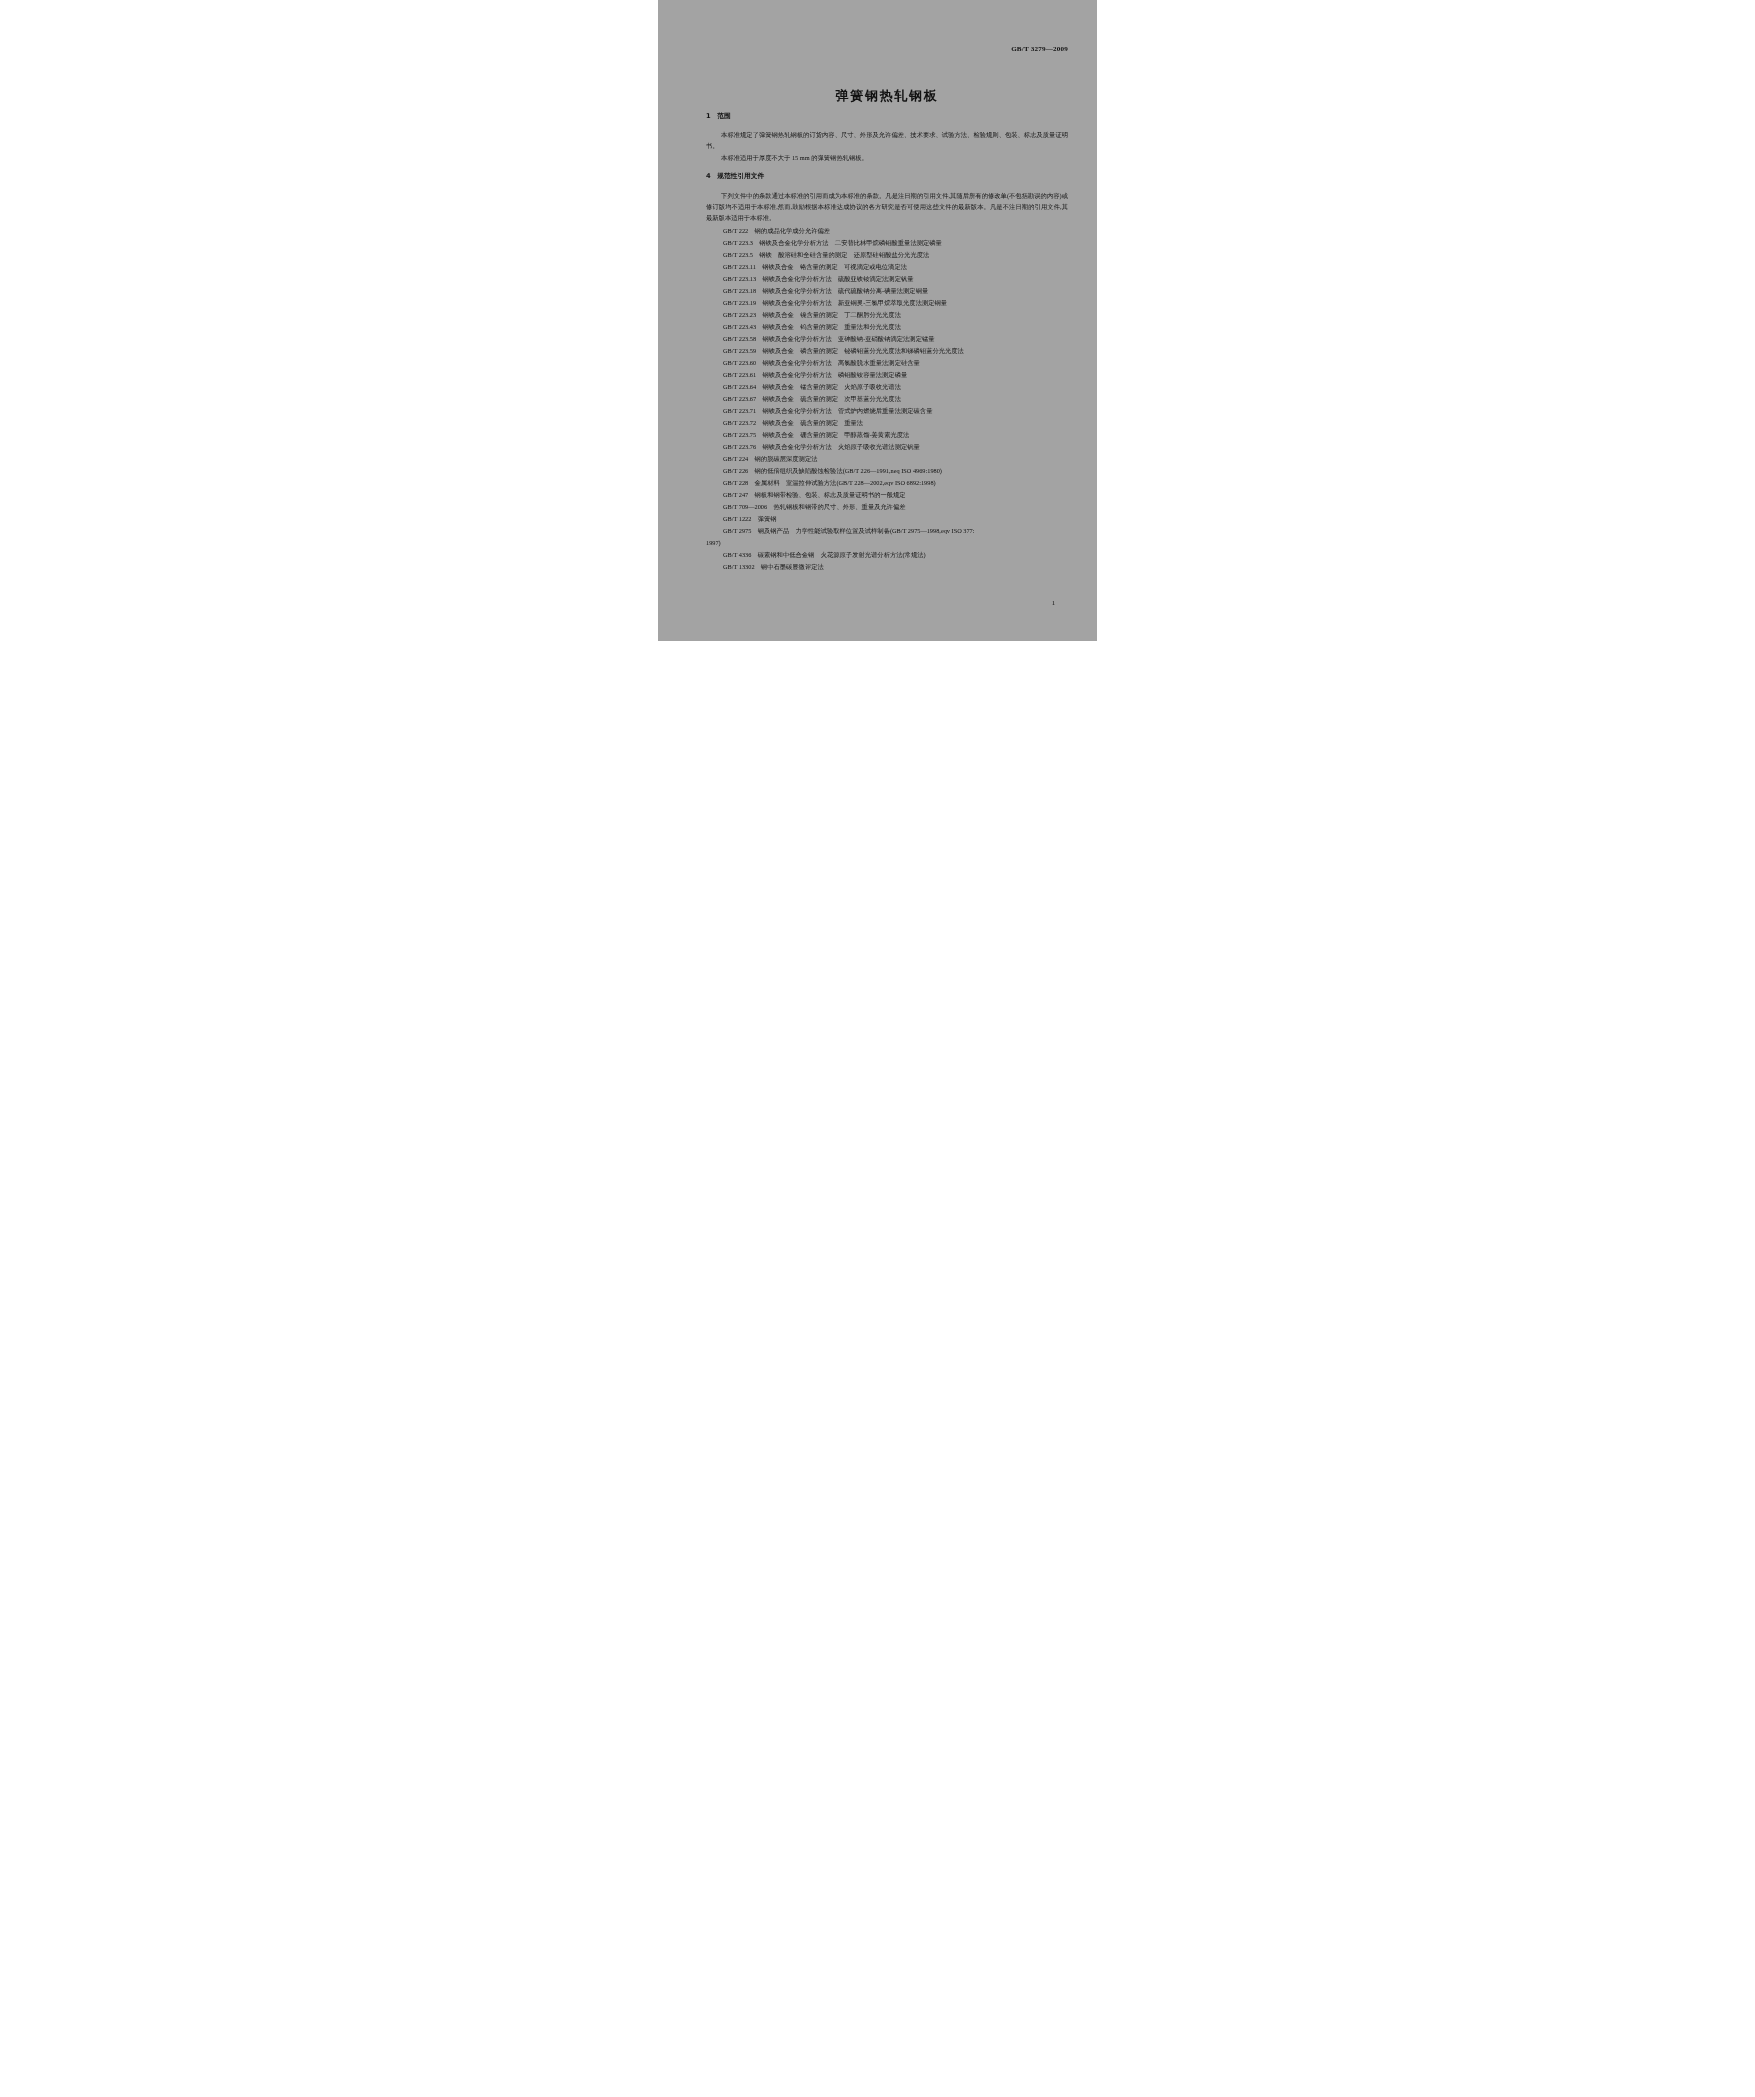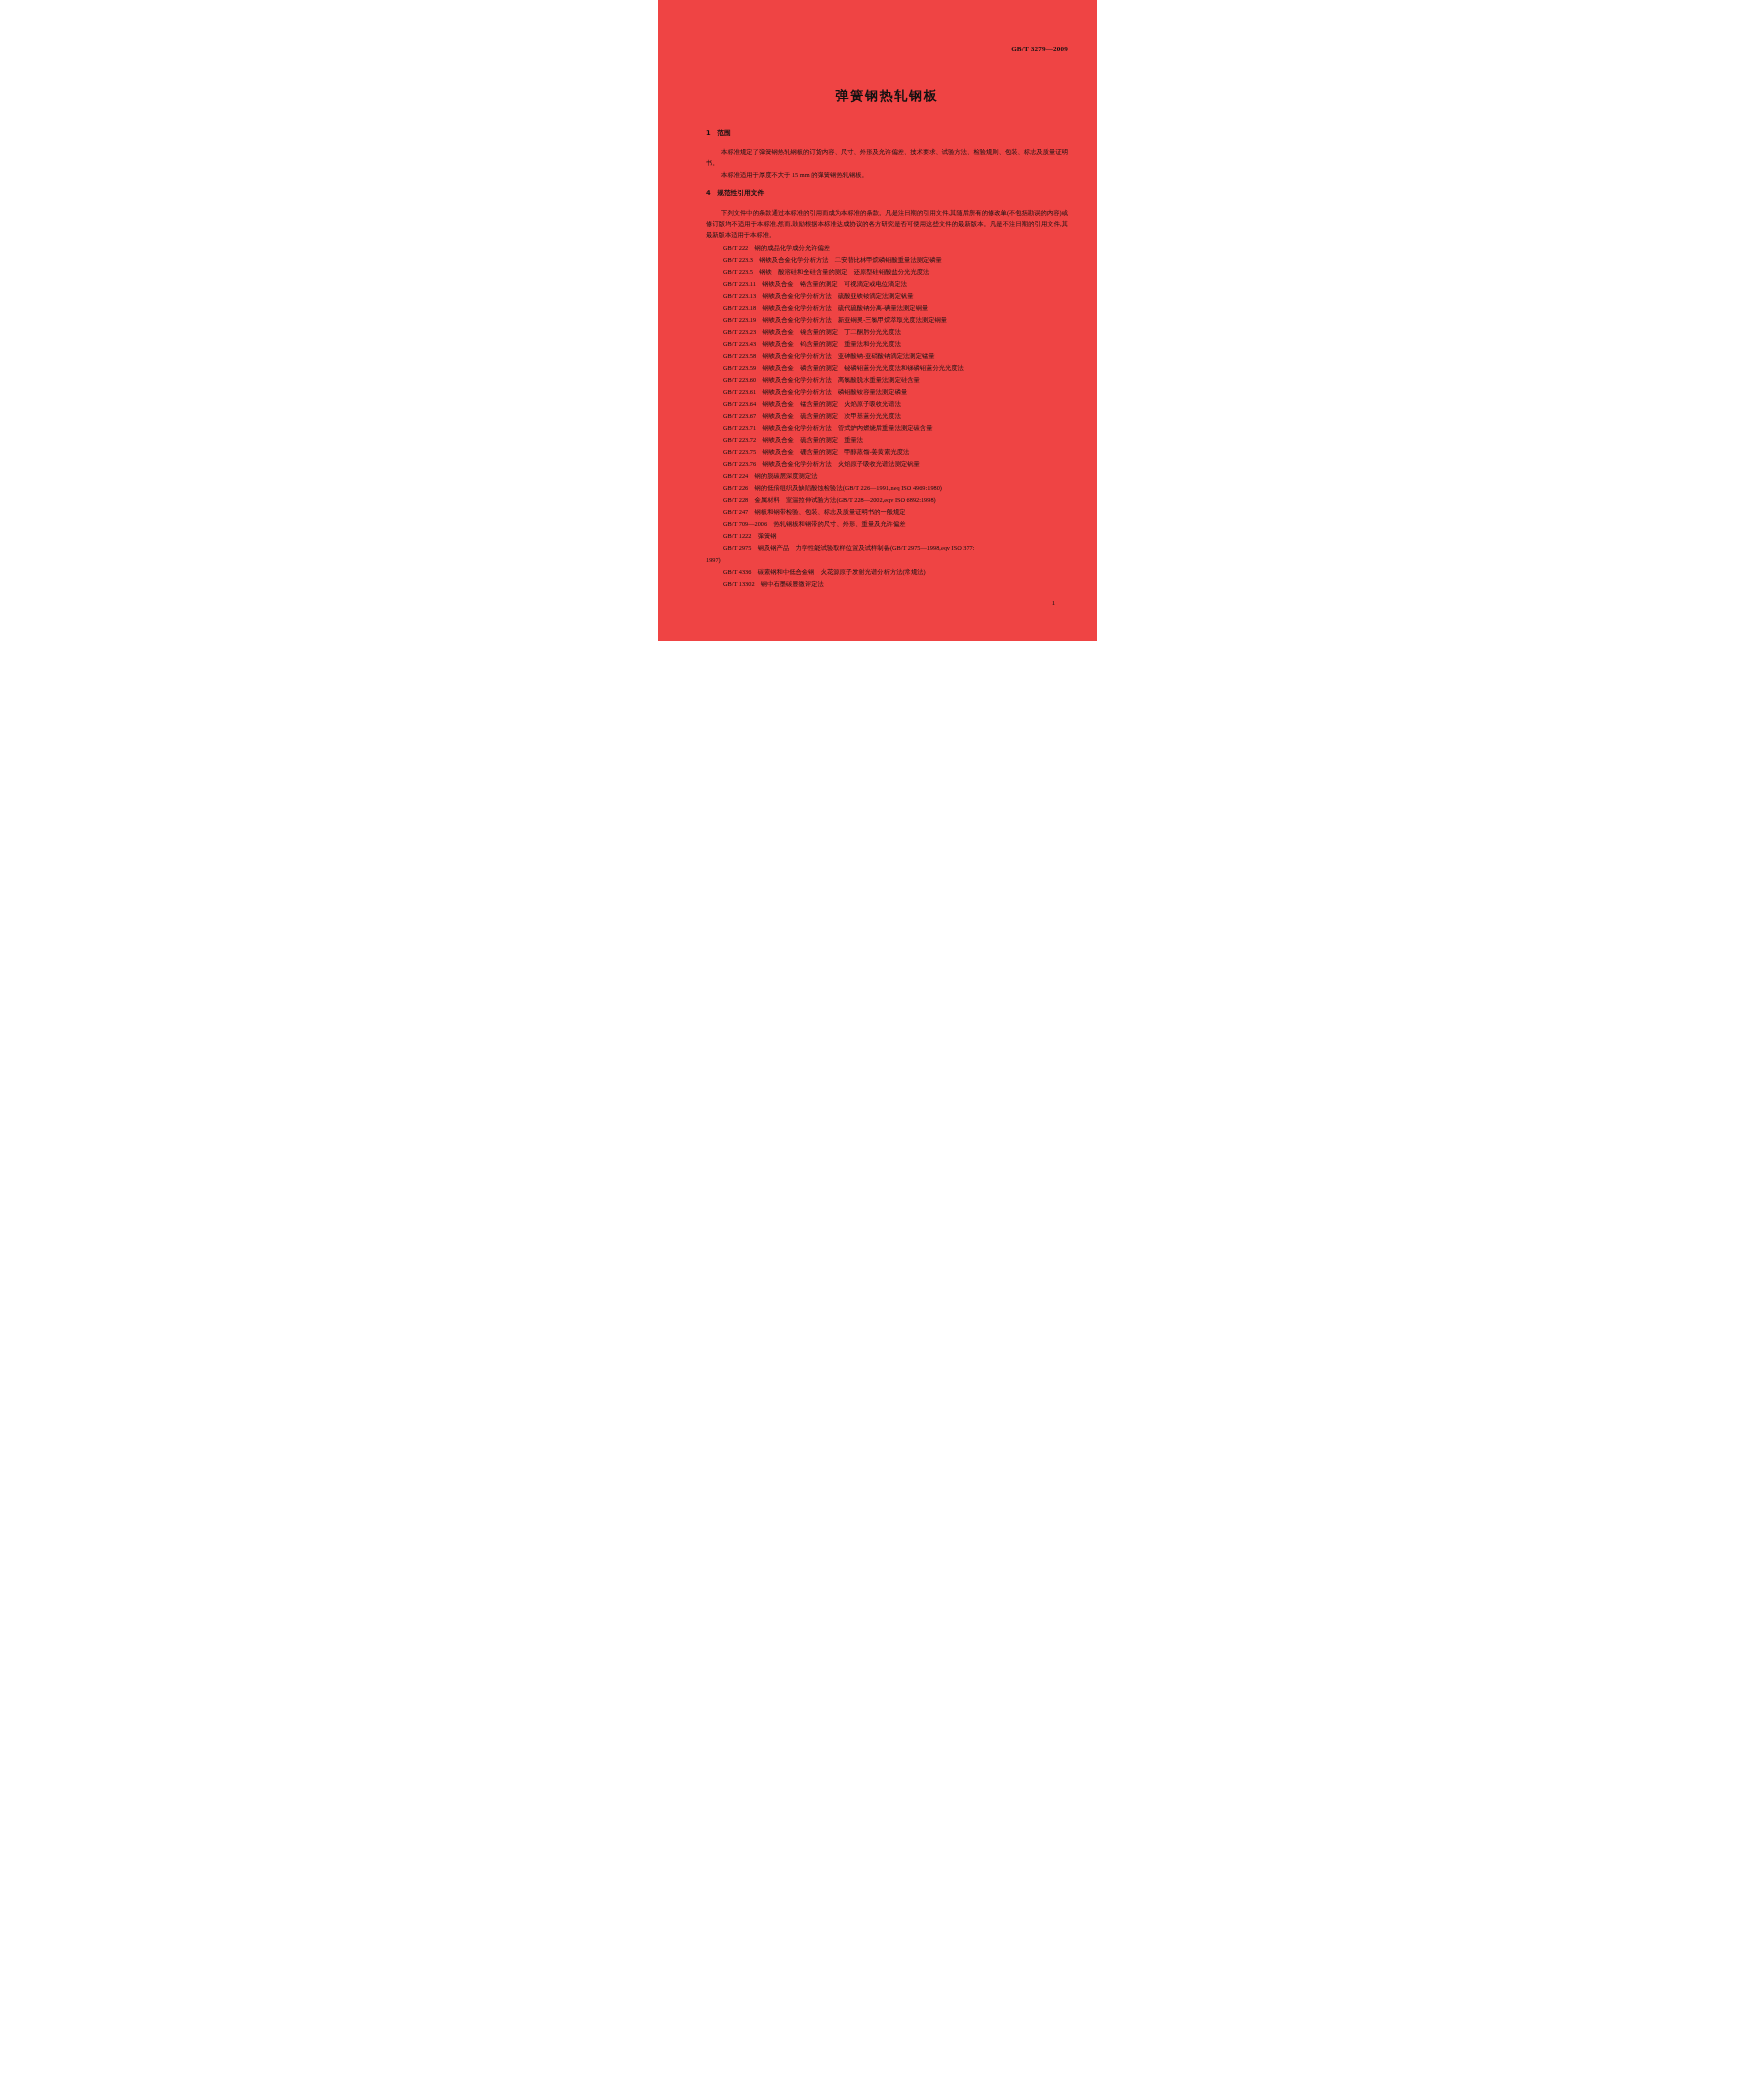--- a/index.html
+++ b/index.html
@@ -7,21 +7,21 @@
     padding: 0;
     background: #ffffff;
     color: #111111;
     font-family: "Liberation Serif", "DejaVu Serif", serif;
   }
   .page {
     position: relative;
     width: 439px;
     height: 641px;
     margin: 0 auto;
-    background: #ef4444;
+    background: #a3a3a3;
     box-sizing: border-box;
     padding: 45px 29px 0 48px;
     overflow: hidden;
   }
   .doc-number {
     text-align: right;
     font-weight: bold;
     font-size: 7.1px;
     letter-spacing: 0.2px;
   }
@@ -32,21 +32,21 @@
     font-weight: bold;
     font-size: 13px;
     letter-spacing: 1.7px;
   }
   .sec-heading {
     font-family: "DejaVu Sans", "Liberation Sans", sans-serif;
     font-weight: bold;
     font-size: 6.7px;
     margin: 0;
   }
-  .heading-scope { margin-top: 24px; }
+  .heading-scope { margin-top: 7px; }
   .heading-refs  { margin-top: 8.8px; }
   .body-para {
     margin: 0;
     font-size: 6.3px;
     line-height: 11.3px;
     text-align: justify;
     text-indent: 2.4em;
   }
   .para-first { margin-top: 8px; }
   .para-intro { margin-top: 9.2px; }

